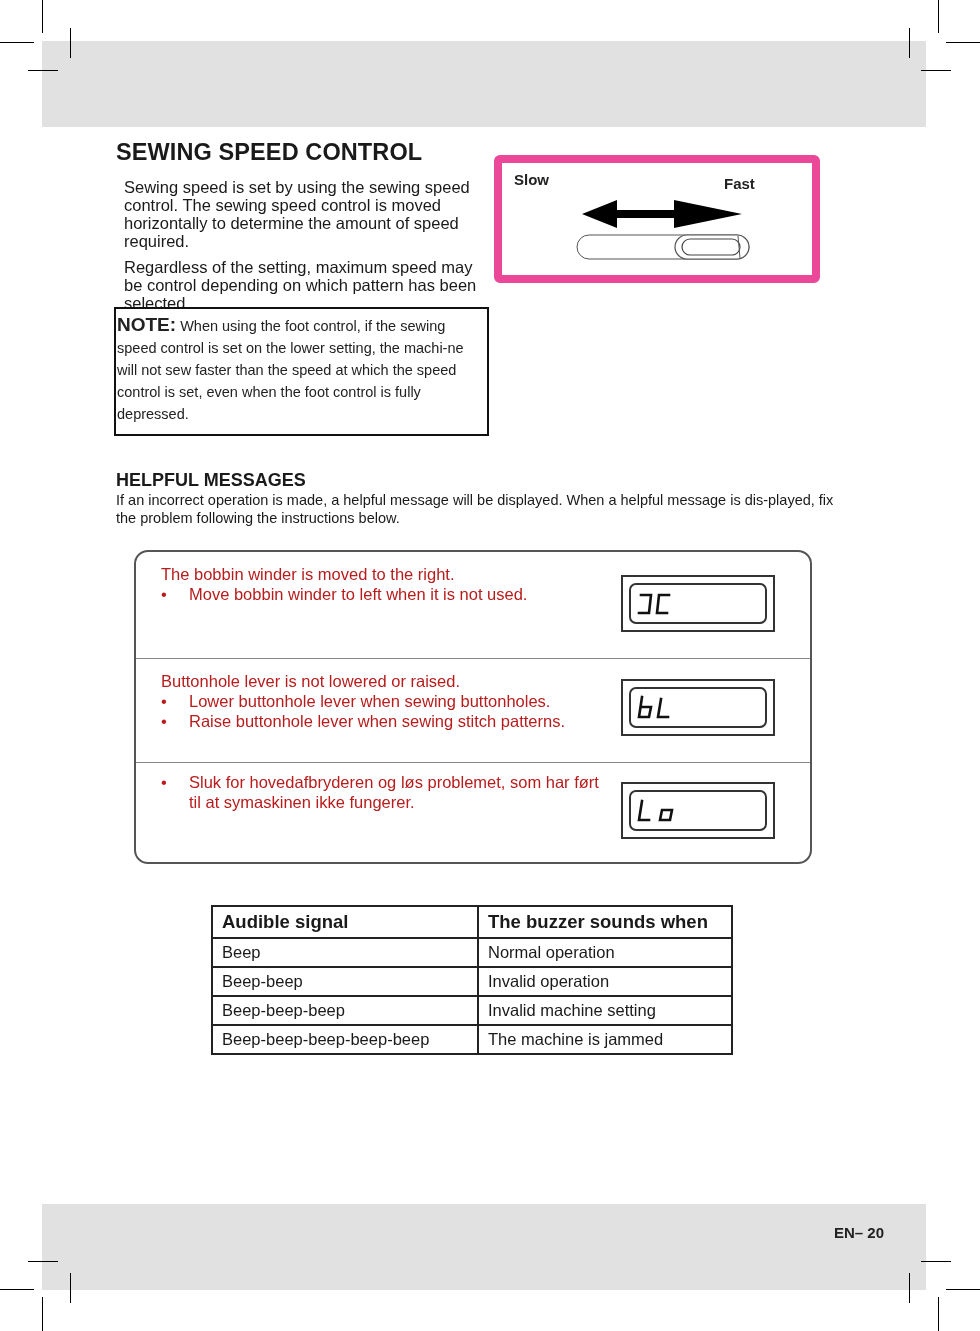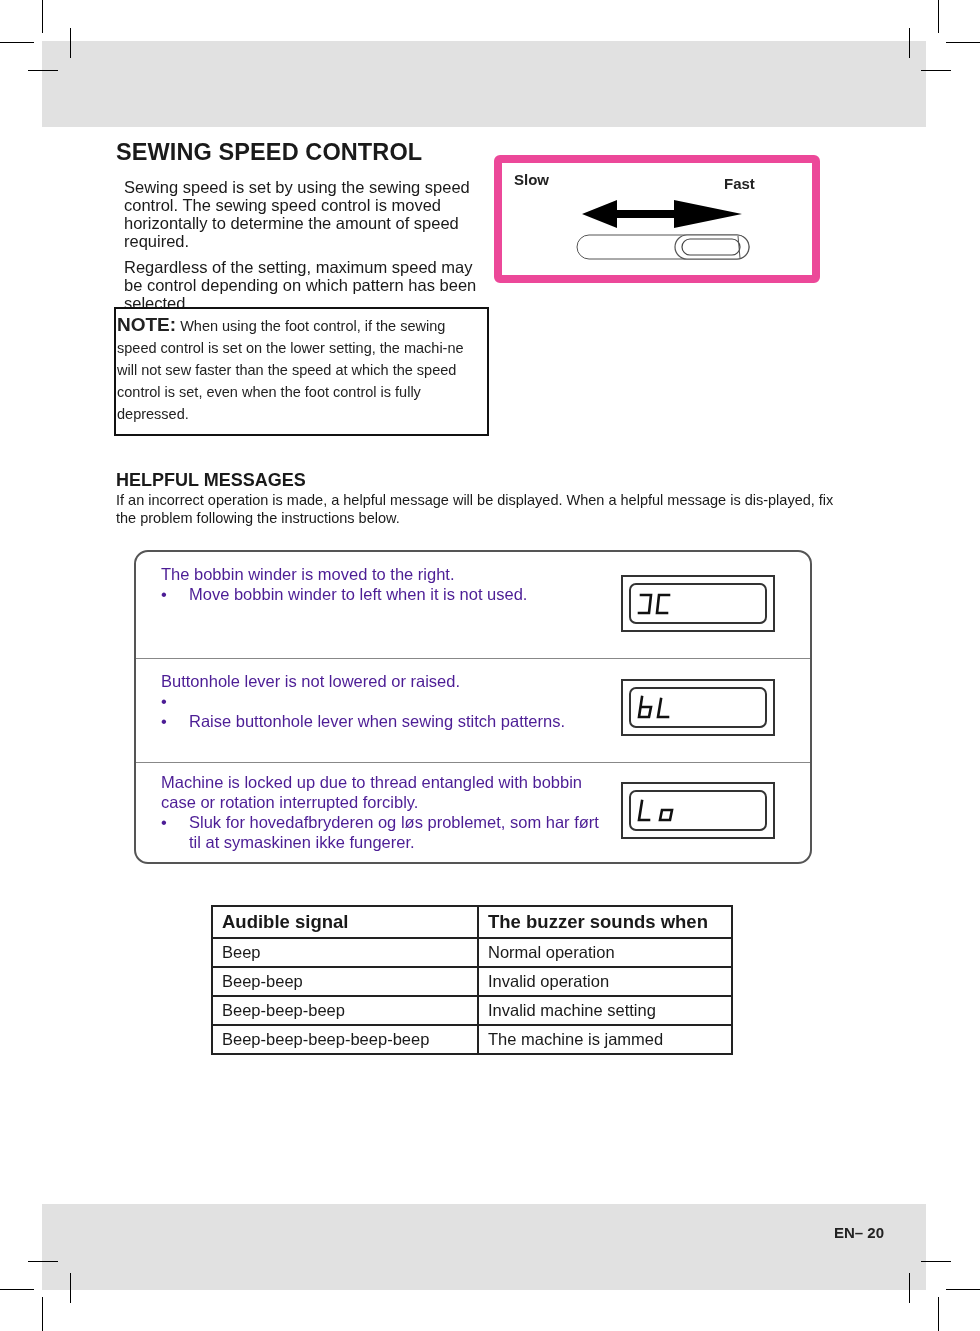--- a/index.html
+++ b/index.html
@@ -43,21 +43,21 @@
     position: absolute; left: 134px; top: 550px; width: 678px; height: 314px;
     border: 2px solid #555; border-radius: 14px; box-sizing: border-box; overflow: hidden;
   }
   .msg-row {
     position: absolute; left: 0; width: 100%; box-sizing: border-box;
   }
   .msg-row.r1 { top: 0; height: 106px; }
   .msg-row.r2 { top: 106px; height: 104px; border-top: 1px solid #888; }
   .msg-row.r3 { top: 210px; height: 102px; border-top: 1px solid #888; }
   .msg-text {
-    position: absolute; left: 25px; width: 440px; font-size: 16.5px; line-height: 20px; color: #4c1d95;
+    position: absolute; left: 25px; width: 440px; font-size: 16.5px; line-height: 20px; color: #b91c1c;
   }
   .msg-row.r1 .msg-text { top: 12px; }
   .msg-row.r2 .msg-text { top: 12px; }
   .msg-row.r3 .msg-text { top: 9px; }
   .msg-text .bul { display: flex; }
   .msg-text .bul .dot { width: 28px; flex: none; }
   .lcd {
     position: absolute; left: 485px; width: 154px; height: 57px;
     border: 2px solid #333; box-sizing: border-box; background: #fff;
   }
@@ -157,20 +157,21 @@
         </svg>
       </div>
     </div>
   </div>
 
   <div class="msg-row r2">
     <div class="msg-text">
       <div>Buttonhole lever is not lowered or raised.</div>
       <div class="bul">
         <span class="dot">•</span>
+        <span>Lower buttonhole lever when sewing buttonholes.</span>
       </div>
       <div class="bul">
         <span class="dot">•</span>
         <span>Raise buttonhole lever when sewing stitch patterns.</span>
       </div>
     </div>
     <div class="lcd">
 
       <div class="lcd-inner">
         <svg width="60" height="30" viewBox="0 0 60 30">
@@ -178,21 +179,20 @@
             <polyline points="5,2 2,22 12,22 14,12 4,12"></polyline>
             <polyline points="24,4 21,22 31,22"></polyline>
           </g>
         </svg>
       </div>
     </div>
   </div>
 
   <div class="msg-row r3">
     <div class="msg-text">
-      <div>Machine is locked up due to thread entangled with bobbin case or rotation interrupted forcibly.</div>
       <div class="bul">
         <span class="dot">•</span>
         <span>Sluk for hovedafbryderen og løs problemet, som har ført til at symaskinen ikke fungerer.</span>
       </div>
     </div>
     <div class="lcd">
 
       <div class="lcd-inner">
         <svg width="60" height="30" viewBox="0 0 60 30">
           <g fill="none" stroke="#111" stroke-width="2.6" stroke-linecap="square">

